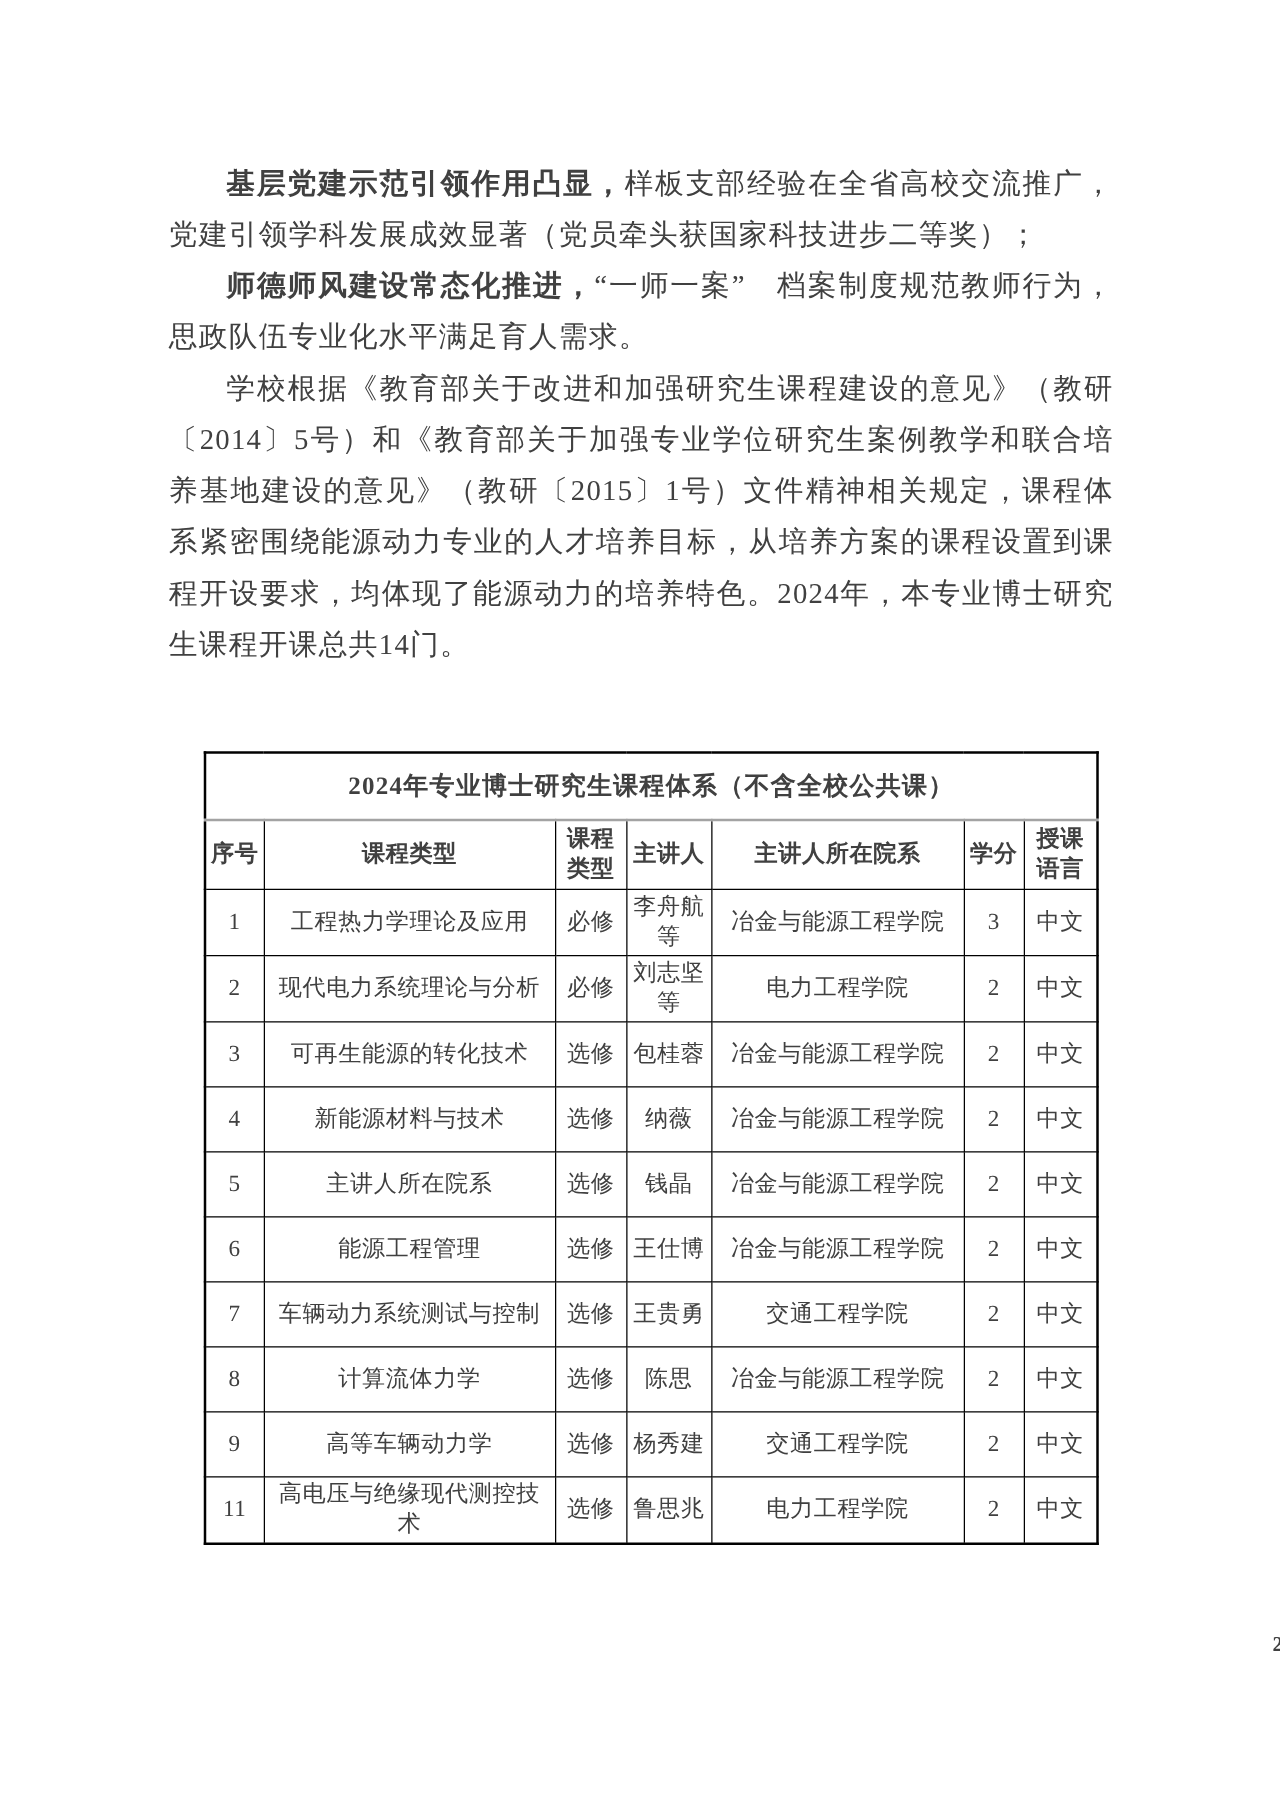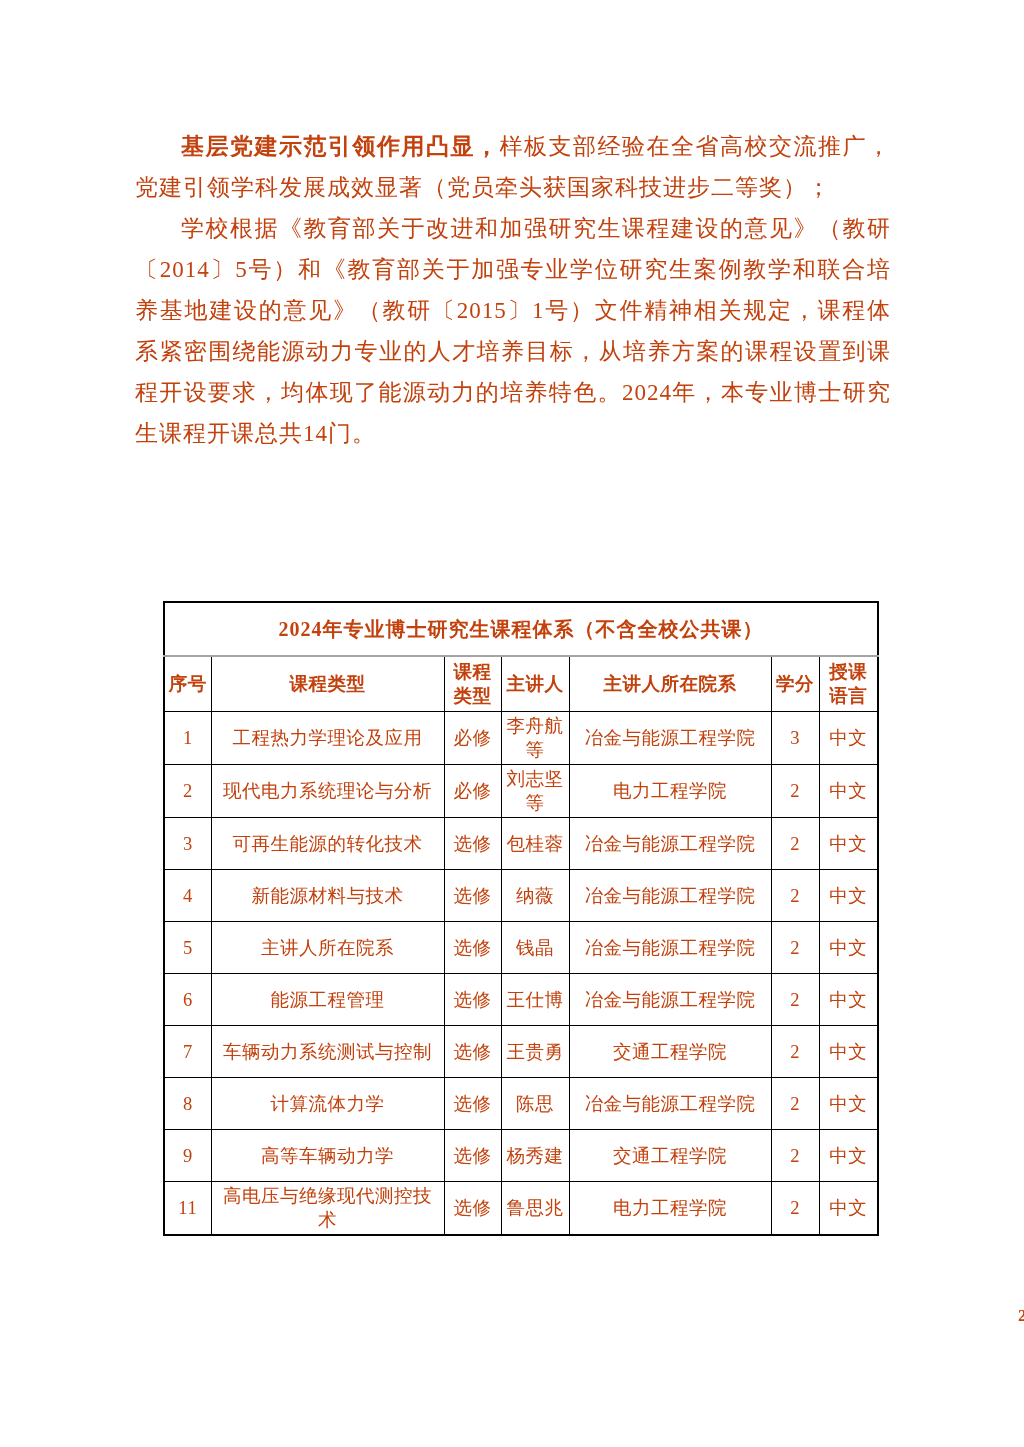--- a/index.html
+++ b/index.html
@@ -5,21 +5,21 @@
   html, body {
     margin: 0;
     padding: 0;
     background: #ffffff;
   }
   .page {
     position: relative;
     width: 1024px;
     height: 1447px;
     background: #ffffff;
-    color: #c2410c;
+    color: #404040;
     font-family: "Liberation Serif", "DejaVu Serif", serif;
     overflow: hidden;
   }
   .textblock {
     position: absolute;
     left: 135px;
     top: 126px;
     width: 756px;
     font-size: 23px;
     line-height: 41px;
@@ -82,20 +82,21 @@
     padding-left: 11px;
   }
 </style>
 </head>
 <body>
 
 <div class="page">
 
   <div class="textblock">
     <p><b>基层党建示范引领作用凸显，</b><span>样板支部经验在全省高校交流推广，党建引领学科发展成效显著（党员牵头获国家科技进步二等奖）；</span></p>
+    <p><b>师德师风建设常态化推进，</b><span>“一师一案”　档案制度规范教师行为，思政队伍专业化水平满足育人需求。</span></p>
     <p>学校根据《教育部关于改进和加强研究生课程建设的意见》（教研〔2014〕5号）和《教育部关于加强专业学位研究生案例教学和联合培养基地建设的意见》（教研〔2015〕1号）文件精神相关规定，课程体系紧密围绕能源动力专业的人才培养目标，从培养方案的课程设置到课程开设要求，均体现了能源动力的培养特色。2024年，本专业博士研究生课程开课总共14门。</p>
   </div>
 
   <table class="course-table">
     <colgroup>
       <col style="width:47px">
       <col style="width:233px">
       <col style="width:57px">
       <col style="width:68px">
       <col style="width:202px">

